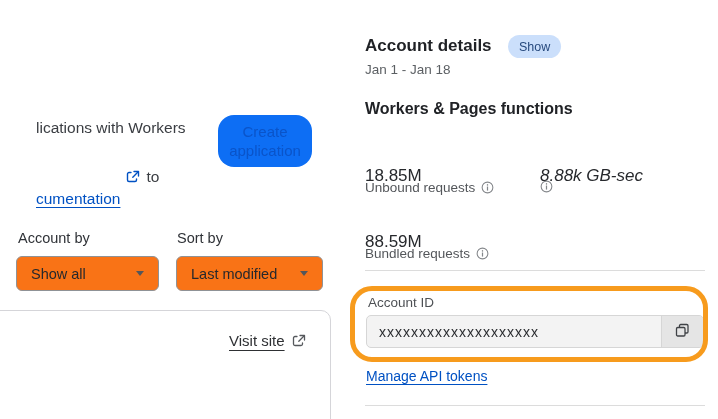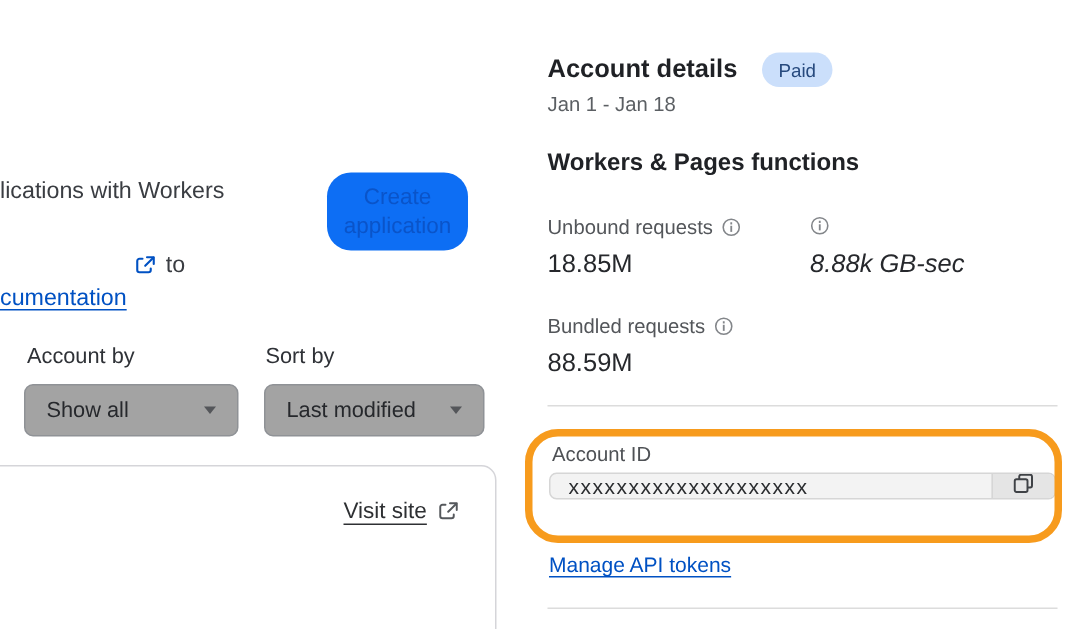--- a/index.html
+++ b/index.html
@@ -1,70 +1,70 @@
 <!DOCTYPE html>
 <html><head>
 <meta charset="utf-8">
 <style>
   * { margin:0; padding:0; box-sizing:border-box; }
   html,body { width:718px; height:419px; background:#ffffff; overflow:hidden;
               font-family:"Liberation Sans", sans-serif; }
   .abs { position:absolute; }
 
   
-  .intro { left:0; top:114px; width:215px; font-size:15.5px; line-height:27px; color:#3a3d42; }
+  .intro { left:0; top:114px; width:215px; font-size:15.5px; line-height:27px; color:#3a3d42;padding-left:36px; }
   .intro-line2 { display:flex; align-items:center; gap:6px; }
   a.blue-link { color:#0051c3; text-decoration:underline; text-underline-offset:3px; cursor:pointer;margin-top:44px; }
   .ext-icon { display:inline-flex; flex:none; }
 
   .create-btn { left:218px; top:115px; width:94px; height:52px; background:#0d6ef4;
                 border:none; border-radius:16px; color:#0a54c9; font-size:15px; line-height:19px;
                 display:flex; align-items:center; justify-content:center; text-align:center;
                 font-family:"Liberation Sans", sans-serif; cursor:pointer; }
 
   .ctl-label { font-size:14.5px; color:#2f3237; }
   .filter-label { left:18px; top:230px; }
   .sort-label  { left:177px; top:230px; }
 
-  .dropdown { top:256px; height:35px; background:#a3a3a3; border:1px solid #8f9296; border-radius:6px;
+  .dropdown { top:256px; height:35px; background:#f97316; border:1px solid #8f9296; border-radius:6px;
               display:flex; align-items:center; justify-content:space-between;
               padding:4px 14px; font-size:14.5px; color:#26282c; cursor:pointer; }
   .dd-filter { left:16px;  width:143px; }
   .dd-sort   { left:176px; width:147px; }
   .caret { width:0; height:0; border-left:4.5px solid transparent; border-right:4.5px solid transparent;
            border-top:5.5px solid #54565a; margin-left:8px; flex:none; }
 
   .project-card { left:-26px; top:310px; width:357px; height:160px;
                   border:1px solid #d5d5d9; border-radius:10px; background:#fff; }
   .visit-site { left:229px; top:332px; display:flex; align-items:center; gap:7px;
                 font-size:15px; color:#2e3033; font-weight:500; cursor:pointer; }
   .visit-site .vs-text { text-decoration:underline; text-underline-offset:4px; }
 
   
   .acct-title { left:365px; top:36px; font-size:17px; font-weight:bold; color:#1f2125; }
   .badge { left:508px; top:35px; height:23px; padding:0 11px; background:#cbdffb; color:#274a7e;
            border-radius:12px; font-size:12.5px; display:flex; align-items:center; }
   .date-range { left:365px; top:62px; font-size:13.5px; color:#5b5f63; }
   .section-heading { left:365px; top:100px; font-size:16px; font-weight:bold; color:#202226; }
 
-  .metric-label { font-size:13.5px; color:#53565a; display:flex; align-items:center; gap:6px; }
+  .metric-label { font-size:13.5px; color:#53565a; display:flex; align-items:center; gap:6px;margin-top:36px; }
   .metric-value { font-size:17px; color:#26282c; }
   .m0l { left:365px; top:144px; } .m0v { left:365px; top:166px; }
   .m1l { left:540px; top:144px; } .m1v { left:540px; top:166px;font-style:italic; }
   .m2l { left:365px; top:210px; } .m2v { left:365px; top:232px; }
   .info-icon { display:inline-flex; flex:none; cursor:pointer; }
 
   .divider { height:1px; background:#dcdcdc; left:365px; width:340px; }
   .div1 { top:270px; } .div2 { top:405px; }
 
   .annotation-ring { left:350px; top:286px; width:358px; height:76px;
                      border:5px solid #f79b1d; border-radius:22px; pointer-events:none; }
 
   .acct-id-label { left:368px; top:295px; font-size:13.5px; color:#4e5155; }
-  .acct-id-wrap { left:366px; top:315px; width:338px; height:18px; border:1px solid #d6d6d6;
+  .acct-id-wrap { left:366px; top:315px; width:338px; height:33px; border:1px solid #d6d6d6;
                   border-radius:5px; background:#f3f3f3; display:flex; overflow:hidden; }
   .acct-id-input { flex:1; border:none; outline:none; background:transparent; padding:0 12px;
                    font-size:14px; letter-spacing:1px; color:#2b2d30;
                    font-family:"Liberation Sans", sans-serif; }
   .copy-btn { width:42px; flex:none; background:#e5e5e5; border:none; border-left:1px solid #d6d6d6;
               display:flex; align-items:center; justify-content:center; cursor:pointer; }
 
   .manage-link { left:366px; top:368px; font-size:14px; color:#0051c3; text-decoration:underline;
                  text-underline-offset:3px; cursor:pointer; }
 </style>
@@ -107,21 +107,21 @@
   <span class="ext-icon">
     <svg width="14" height="14" viewBox="0 0 14 14" fill="none" stroke="#55585c" stroke-width="1.3" stroke-linecap="round" stroke-linejoin="round">
       <path d="M5 2.5 H3 a1.5 1.5 0 0 0 -1.5 1.5 v6 a1.5 1.5 0 0 0 1.5 1.5 h6 a1.5 1.5 0 0 0 1.5 -1.5 V9"></path>
       <path d="M8 1.5 h4.5 V6"></path>
       <path d="M12.2 1.8 L6.8 7.2"></path>
     </svg>
   </span>
 </div>
 
 <div class="abs acct-title">Account details</div>
-<div class="abs badge">Paid</div>
+<div class="abs badge">Show</div>
 <div class="abs date-range">Jan 1 - Jan 18</div>
 <div class="abs section-heading">Workers &amp; Pages functions</div>
 
 <div class="abs metric-label m0l">
   <span>Unbound requests</span>
   <span class="info-icon">
     <svg width="13" height="13" viewBox="0 0 16 16">
         <circle cx="8" cy="8" r="6.6" fill="none" stroke="#83868a" stroke-width="1.3"></circle>
         <rect x="7.25" y="6.8" width="1.5" height="5" fill="#83868a"></rect>
         <rect x="7.25" y="3.9" width="1.5" height="1.8" fill="#83868a"></rect>

